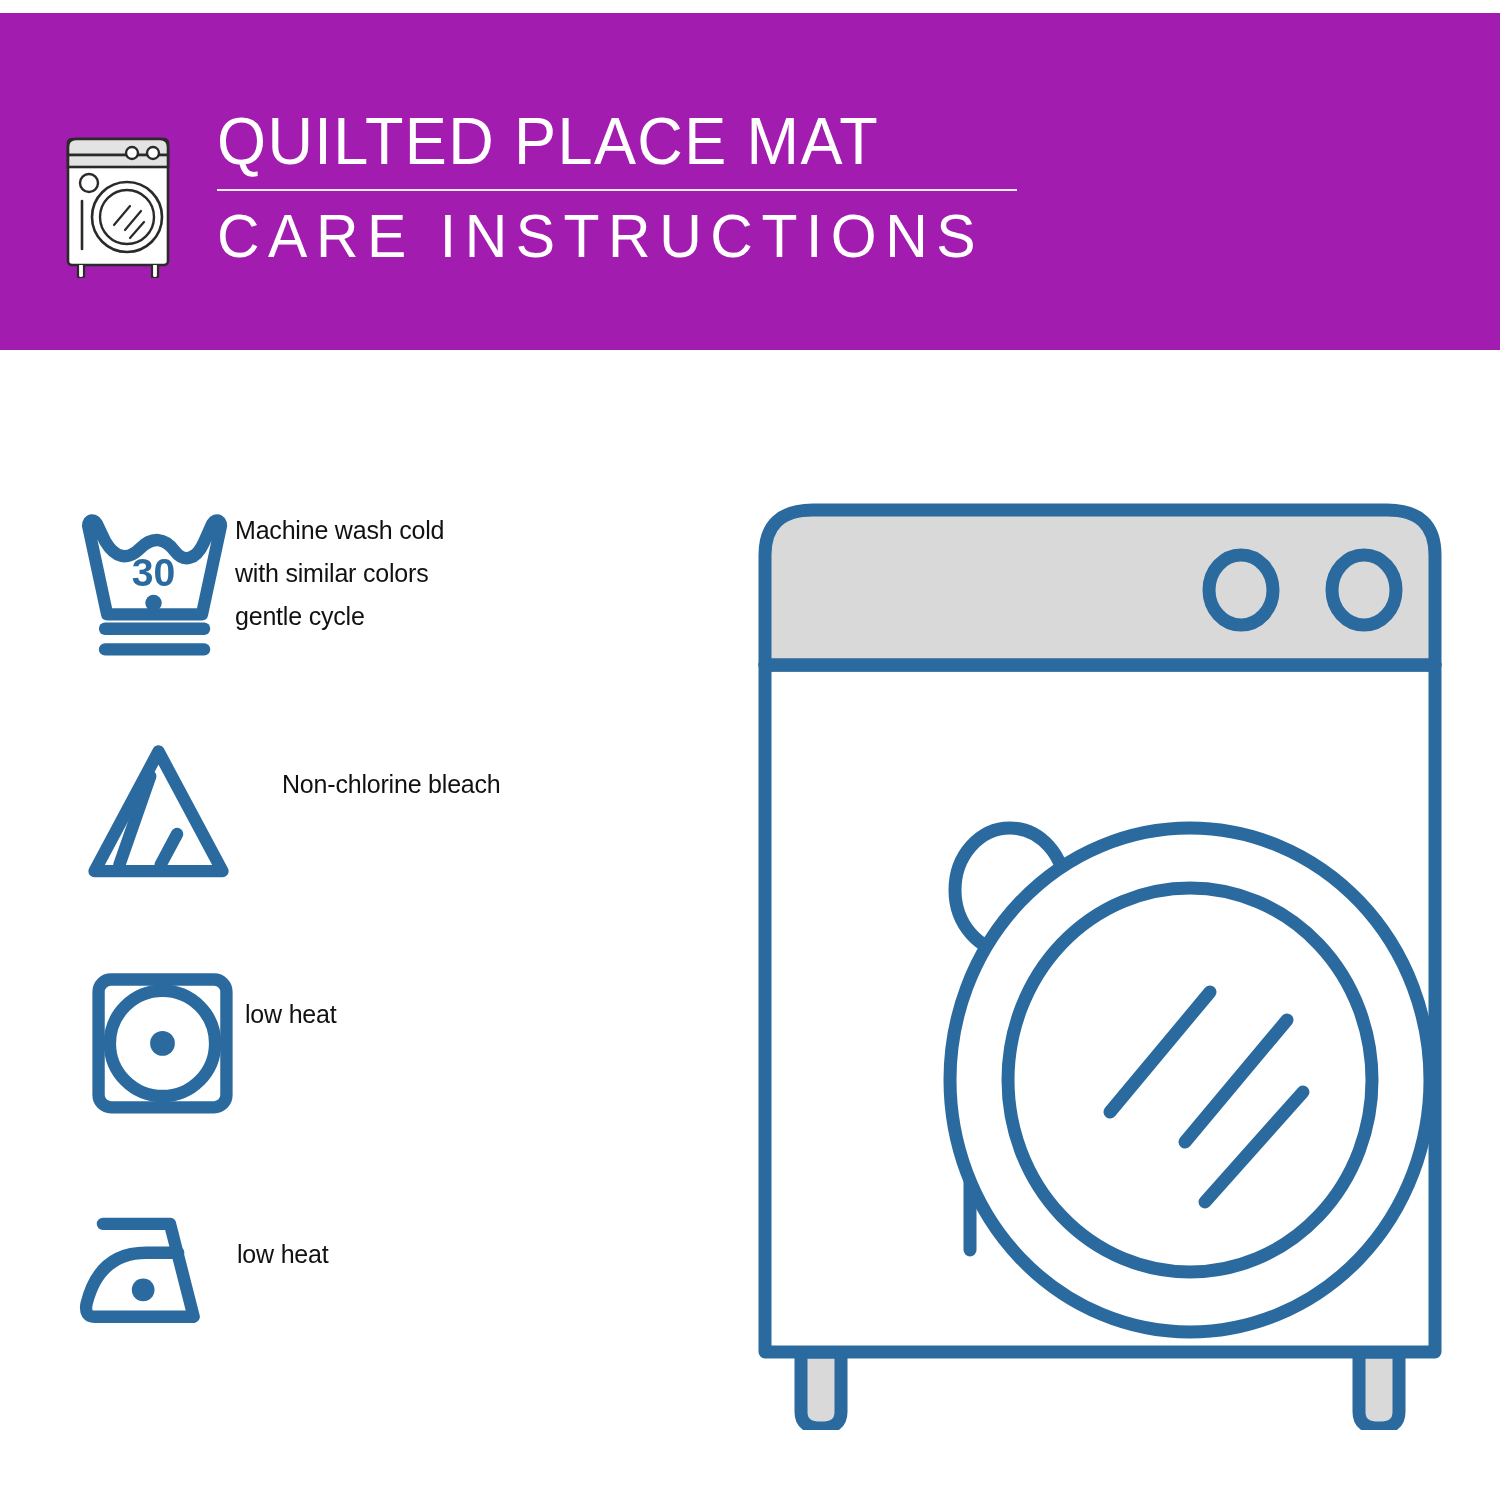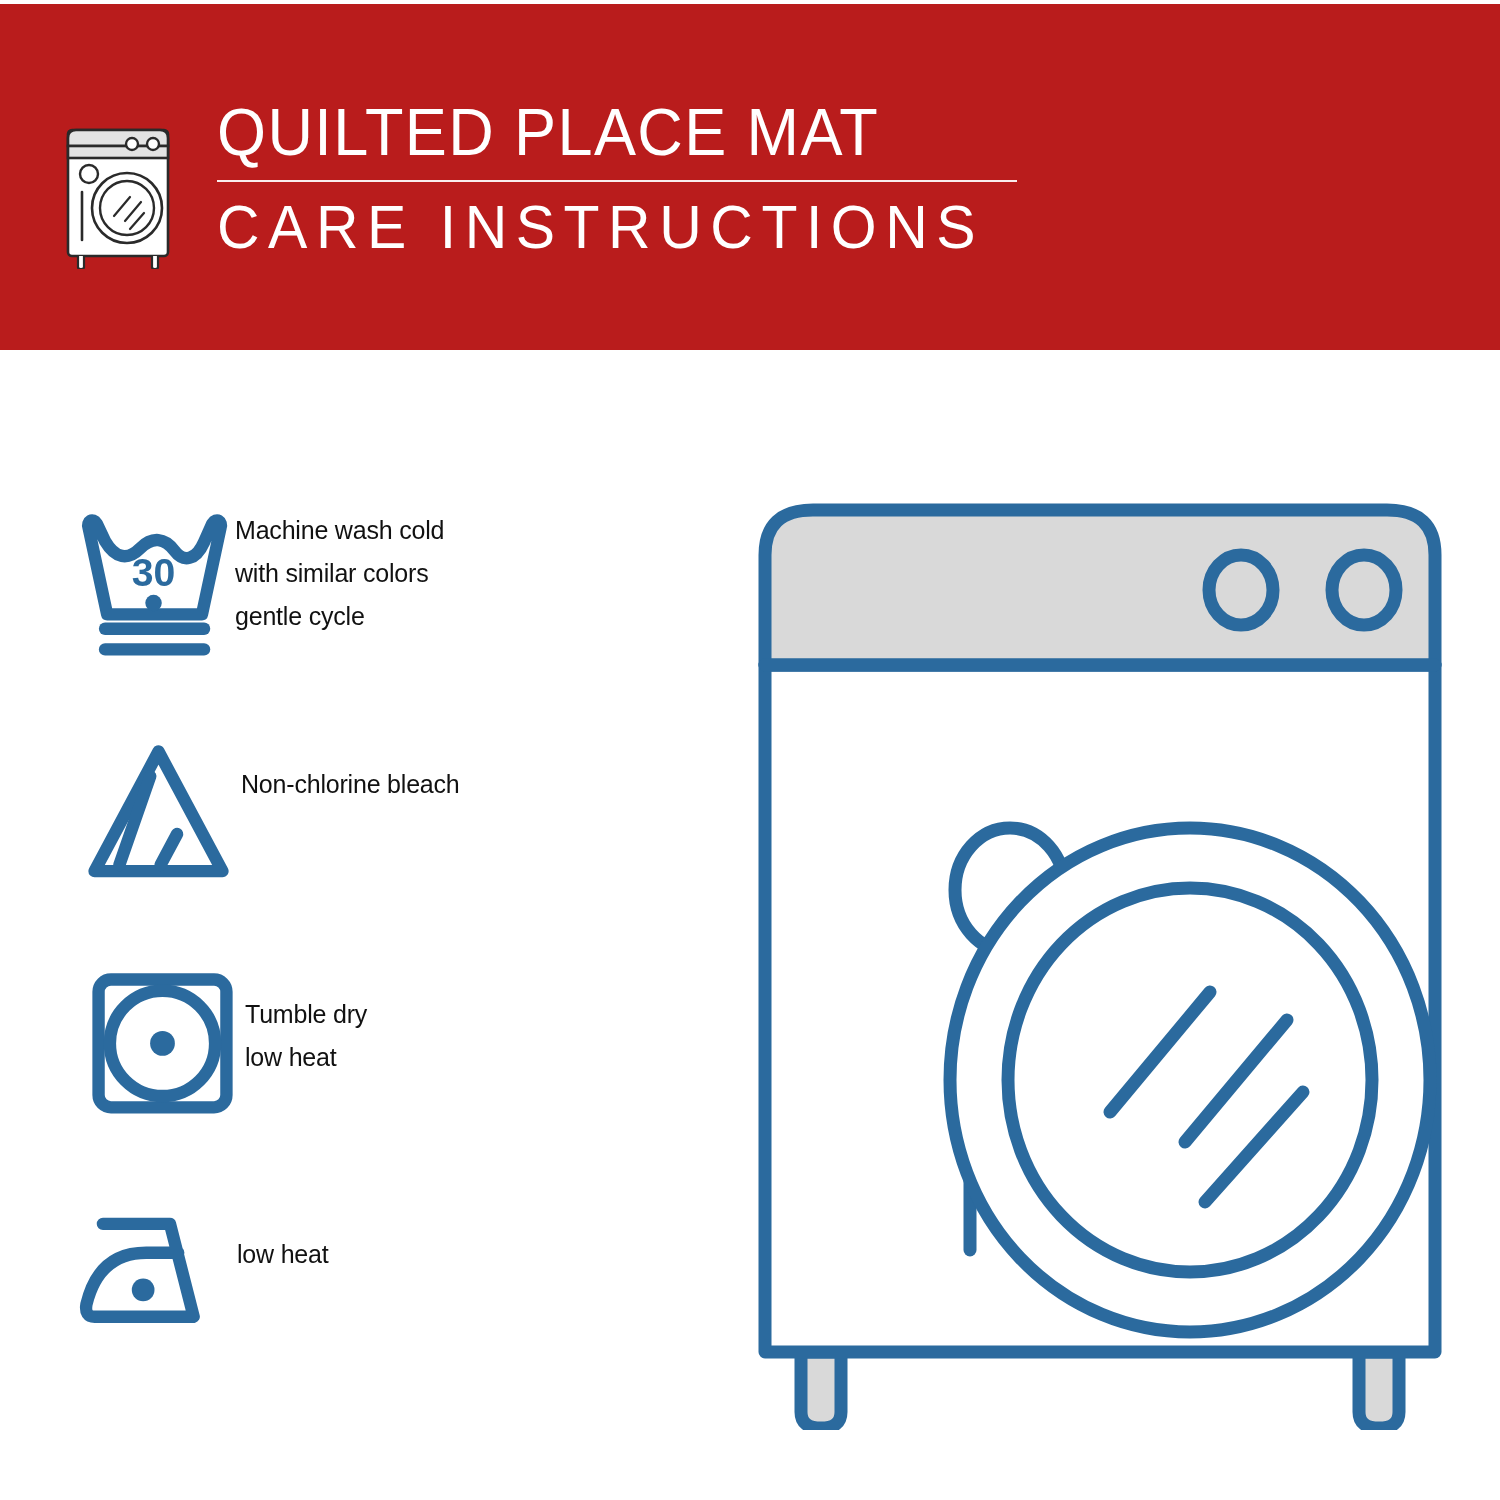--- a/index.html
+++ b/index.html
@@ -13,24 +13,24 @@
     height: 1500px;
     font-family: "Liberation Sans", sans-serif;
     overflow: hidden;
     position: relative;
   }
 
   
   #header {
     position: absolute;
     left: 0;
-    top: 4px;
+    top: 13px;
     width: 1500px;
     height: 350px;
-    background: #b91c1c;
+    background: #a21caf;
     box-sizing: border-box;
   }
   #header-inner {
     position: absolute;
     left: 60px;
     top: 92px;
     display: flex;
     align-items: flex-start;
   }
   #header-logo {
@@ -111,21 +111,21 @@
     font-family: "Liberation Sans", sans-serif;
     font-weight: 400;
     font-size: 25px;
     line-height: 43px;
     letter-spacing: -0.2px;
     padding-top: 6px;
   }
   .care-text .ln { display: block; white-space: nowrap; }
 
   .row-wash   .care-text { padding-top: 4px; }
-  .row-bleach .care-text { padding-top: 28px; }
+  .row-bleach .care-text { padding-top: 28px; margin-left: 41px; }
   .row-dry    .care-text { padding-top: 28px; }
   .row-iron   .care-text { padding-top: 38px; }
 
   .row-bleach .care-symbol { padding-left: 6px; }
   .row-dry    .care-symbol { padding-left: 10px; }
   .row-iron   .care-symbol { padding-left: 2px; }
 
   
   #machine {
     position: absolute;
@@ -219,21 +219,20 @@
       <div class="care-symbol">
         <svg viewBox="0 0 160 150" xmlns="http://www.w3.org/2000/svg">
           <g fill="none" stroke="#2B6A9E" stroke-width="12" stroke-linecap="round" stroke-linejoin="round">
             <rect x="18" y="14" width="124" height="124" rx="12"></rect>
             <circle cx="80" cy="76" r="51"></circle>
           </g>
           <circle cx="80" cy="76" r="12" fill="#2B6A9E"></circle>
         </svg>
       </div>
       <div class="care-text">
-        <span class="ln">Tumble dry</span>
         <span class="ln">low heat</span>
       </div>
     </div>
 
     <div class="care-row row-iron">
       <div class="care-symbol">
         <svg viewBox="0 0 160 150" xmlns="http://www.w3.org/2000/svg">
           <g fill="none" stroke="#2B6A9E" stroke-width="12" stroke-linecap="round" stroke-linejoin="round">
             <path d="M30 28 L95 28 L118 118 L22 118 Q12 118 14 106 Q26 56 72 56 L103 56"></path>
           </g>

